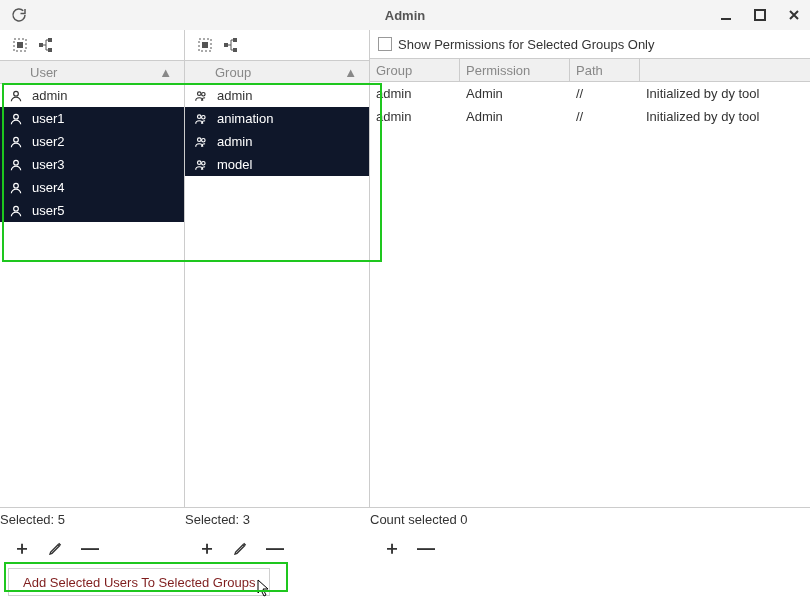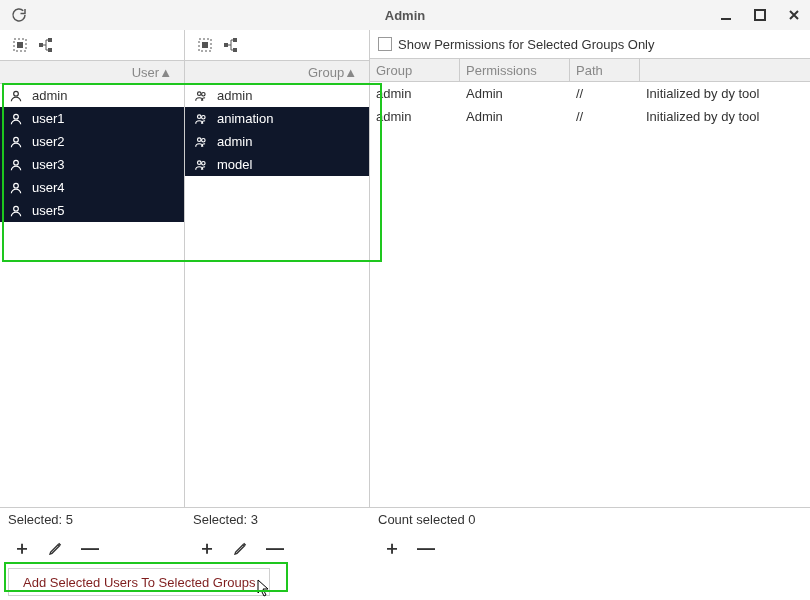--- a/index.html
+++ b/index.html
@@ -15,21 +15,21 @@
   
   .main { height: 478px; display:flex; border-bottom:1px solid #ccc;}
   .panel { border-right:1px solid #ccc; display:flex; flex-direction:column; position:relative;}
   .panel.users { width: 185px; }
   .panel.groups { width: 185px; }
   .panel.perms { flex:1; border-right:none;}
 
   .panel-toolbar { height: 30px; display:flex; align-items:center; gap:6px; padding:0 10px; }
   .tbicon { width:20px; height:20px; display:flex; align-items:center; justify-content:center;}
 
-  .header { height:24px; background:#f0f0f0; border-top:1px solid #ccc; border-bottom:1px solid #ccc; display:flex; align-items:center; padding:0 8px 0 30px; color:#888;text-align:right;}
+  .header { height:24px; background:#f0f0f0; border-top:1px solid #ccc; border-bottom:1px solid #ccc; display:flex; align-items:center; padding:0 8px 0 30px; color:#888;}
   .header .colname{ flex:1; }
   .header .sortarrow{ color:#888; margin-right:4px; }
 
   .listbody { flex:1; overflow:hidden; position:relative;}
   .row { height:23px; display:flex; align-items:center; padding:0 8px; gap:8px; }
   .row .ic { width:16px; display:flex; justify-content:center;}
   .row.sel { background:#0f172a; color:#fff; }
 
   .highlight-box { position:absolute; border:2px solid #1ec71e; pointer-events:none; }
   .hb1{ left:2px; top:83px; width:380px; height:179px; }
@@ -39,21 +39,21 @@
   .permcheckrow{ height:28px; display:flex; align-items:center; gap:6px; padding:0 8px;}
   .permheader{ height:24px; display:flex; border-top:1px solid #ccc; border-bottom:1px solid #ccc; background:#f0f0f0; }
   .permheader > div, .permrow > div { padding:4px 6px; color:#888; }
   .permrow > div { color:#333; }
   .permheader > div { border-right:1px solid #ccc; }
   .col-g{width:90px;} .col-p{width:110px;} .col-path{width:70px;} .col-c{flex:1; border-right:none!important;}
   .permrow{display:flex;}
 
   
   .statusrow{ height:26px; display:flex; padding: 4px 0 0 0;}
-  .statusrow > div{ padding-left:8px; }
+  .statusrow > div{ padding-left:0; }
   .sb-users{width:185px;} .sb-groups{width:185px;} .sb-perms{flex:1;}
 
   .actionrow{ height:28px; display:flex;}
   .actionrow .grp{display:flex; align-items:center; gap:14px; padding:0 12px;}
   .ag-users{width:185px;} .ag-groups{width:185px;} .ag-perms{flex:1;}
   .actionbtn{ width:20px; height:20px; display:flex; align-items:center; justify-content:center; font-size:18px; font-weight:bold; color:#333;}
 
   .addbtn{ margin:6px 0 0 8px; height:28px; padding:0 14px; border:1px solid #d0d0d0; background:#fff; display:inline-flex; align-items:center; font-size:13px; color:#7f1d1d; position:relative;}
   .cursor{ position:absolute; right:-2px; bottom:-2px; }
 
@@ -241,21 +241,21 @@
     </div>
   </div>
 
   <div class="panel perms">
     <div class="permcheckrow">
       <span class="checkbox"></span>
       <span>Show Permissions for Selected Groups Only</span>
     </div>
     <div class="permheader">
       <div class="col-g">Group</div>
-      <div class="col-p">Permissions</div>
+      <div class="col-p">Permission</div>
       <div class="col-path">Path</div>
     </div>
     <div class="listbody">
       <div class="permrow">
         <div class="col-g">admin</div>
         <div class="col-p">Admin</div>
         <div class="col-path">//</div>
         <div class="col-c">Initialized by dy tool</div>
       </div>
       <div class="permrow">

